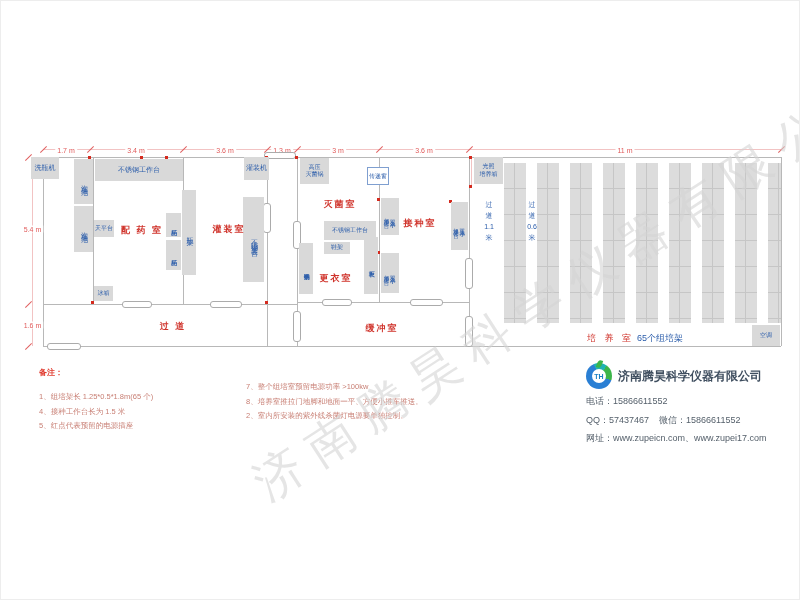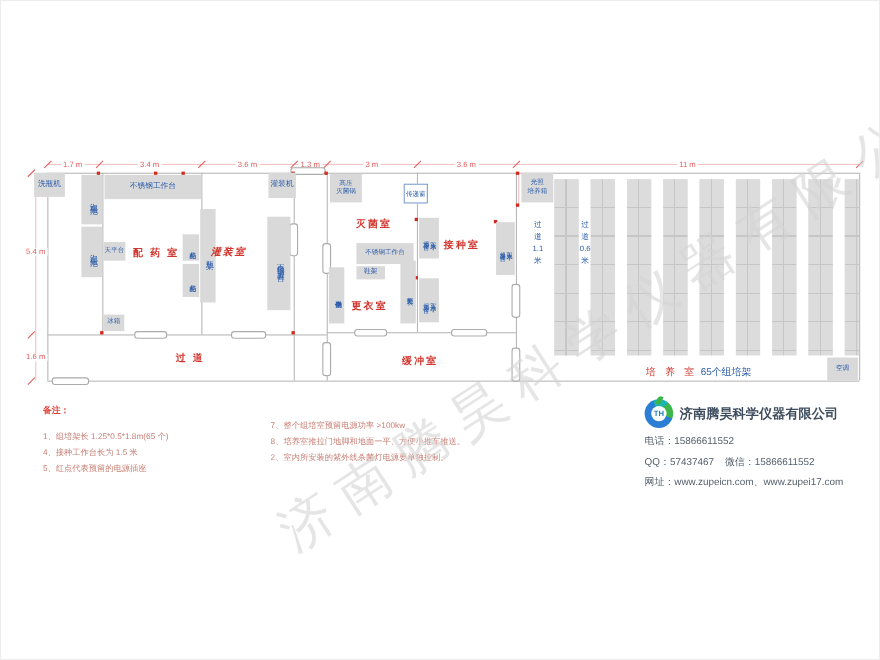--- a/index.html
+++ b/index.html
@@ -153,21 +153,21 @@
 超净工作台</div>
       <div class="equip v xs" style="left: 380px; top: 252px; width: 18px; height: 40px;">双人水平
 超净工作台</div>
       <div class="equip v xs" style="left: 450px; top: 201px; width: 17px; height: 48px;">双人水平
 超净工作台</div>
       <div class="equip s" style="left: 473px; top: 156px; width: 29px; height: 27px;">光照
 培养箱</div>
       <div class="equip s" style="left: 751px; top: 324px; width: 28px; height: 21px;">空调</div>
       <div class="passwin" style="left: 366px; top: 166px; width: 22px; height: 18px;">传递窗</div>
       <div class="room-label" style="left: 141px; top: 229px;">配 药 室</div>
-      <div class="room-label" style="left: 207px; top: 228px; font-style: italic;">灌装室</div>
+      <div class="room-label" style="left: 228px; top: 228px;">灌装室</div>
       <div class="room-label" style="left: 339px; top: 203px;">灭菌室</div>
       <div class="room-label" style="left: 419px; top: 222px;">接种室</div>
       <div class="room-label" style="left: 335px; top: 277px;">更衣室</div>
       <div class="room-label" style="left: 172px; top: 325px;">过    道</div>
       <div class="room-label" style="left: 381px; top: 327px;">缓冲室</div>
       <div class="" id="culture-label" style="left: 634px; top: 337px;"><span class="red">培 养 室</span><span class="blue">65个组培架</span></div>
       <div class="aisle" style="left: 488px; top: 198px;">过
 道
 1.1
 米</div>

